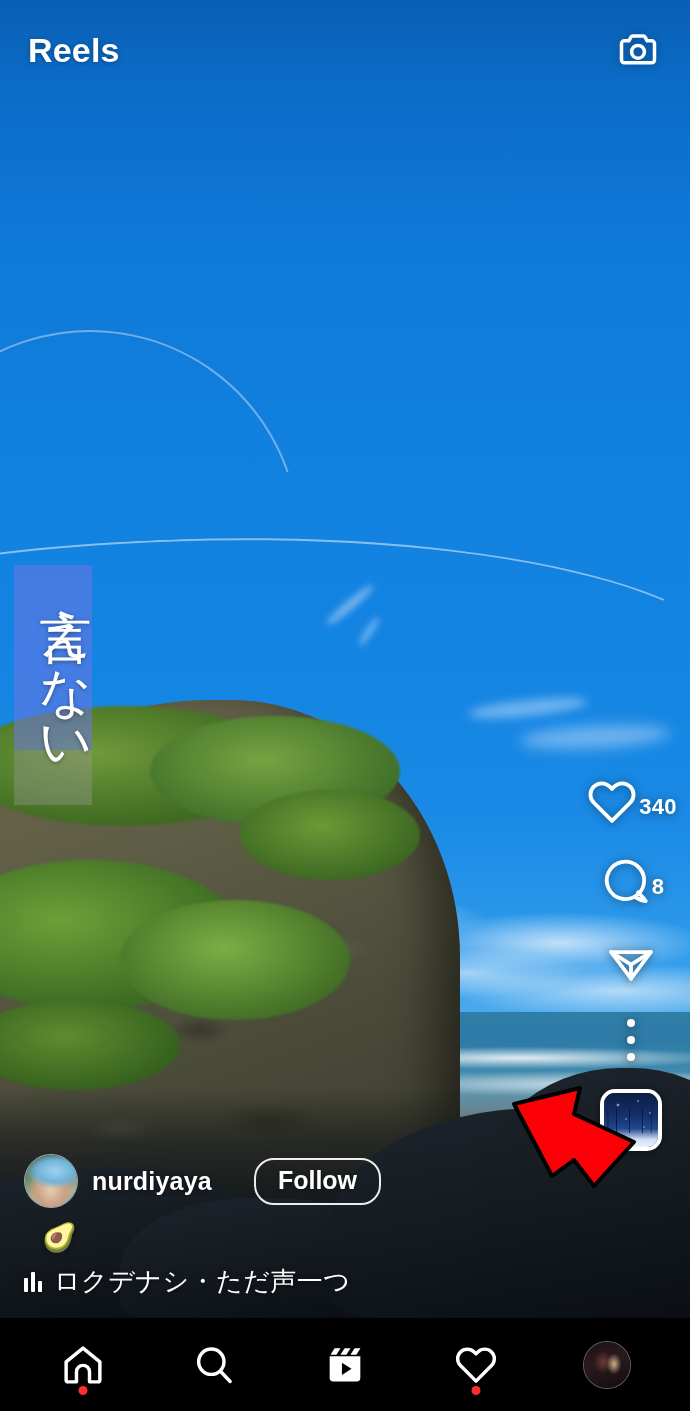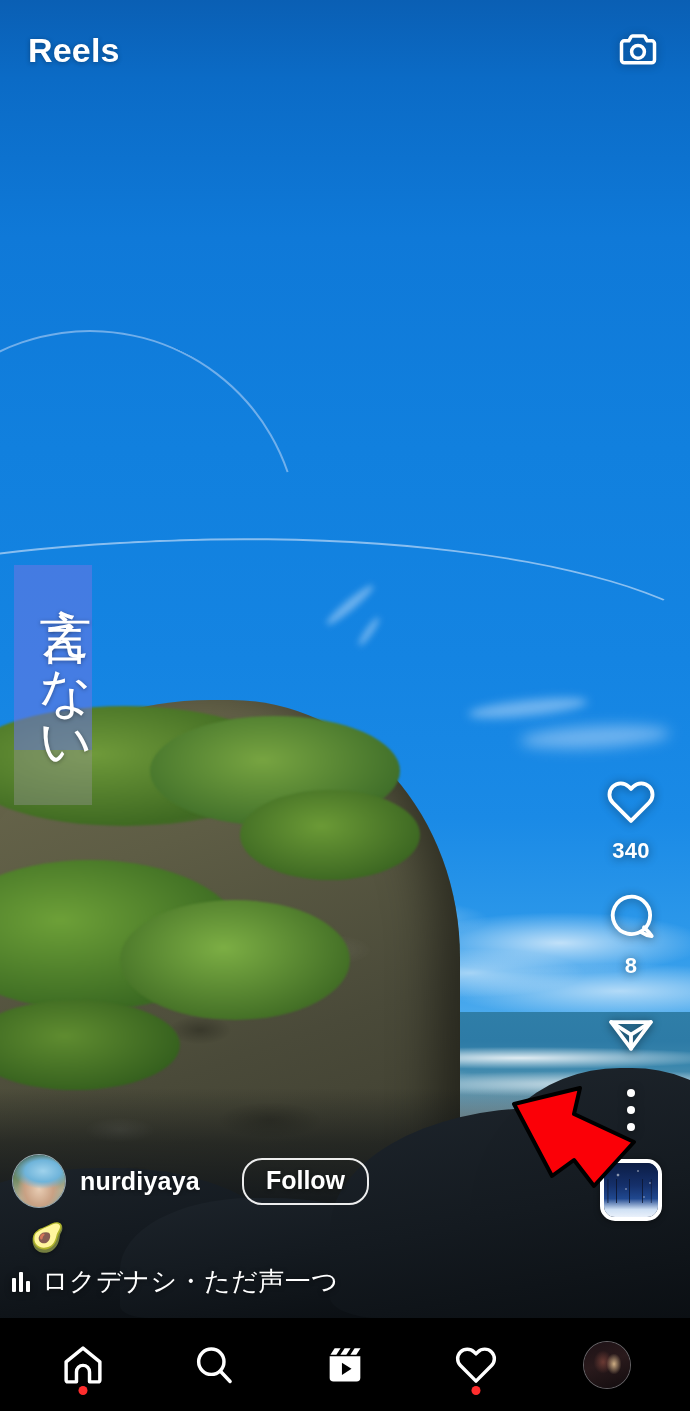--- a/index.html
+++ b/index.html
@@ -202,21 +202,21 @@
 
   
   .action-rail {
     position:absolute;
     right:24px; top:775px;
     width:70px;
     display:flex; flex-direction:column; align-items:center;
     z-index:18;
   }
   .action-item {
-    display:flex; flex-direction:column; align-items:center;
+    display:flex; flex-direction:row; align-items:center;
     filter:drop-shadow(0 1px 5px rgba(0,0,0,.45));
   }
   .action-icon { display:flex; align-items:center; justify-content:center; }
   .action-count {
     color:#fff;
     font-size:22px;
     font-weight:600;
     margin-top:9px;
     letter-spacing:.2px;
   }
@@ -268,21 +268,21 @@
     left:508px; top:1086px;
     width:132px; height:104px;
     z-index:30;
     pointer-events:none;
   }
 
   
   .meta {
     position:absolute;
     left:0; right:0; bottom:112px;
-    padding:0 12px;
+    padding:0 24px;
     z-index:16;
   }
   .user-row {
     display:flex; align-items:center;
     gap:14px;
     margin-bottom:16px;
   }
   .avatar {
     width:54px; height:54px;
     border-radius:50%;

